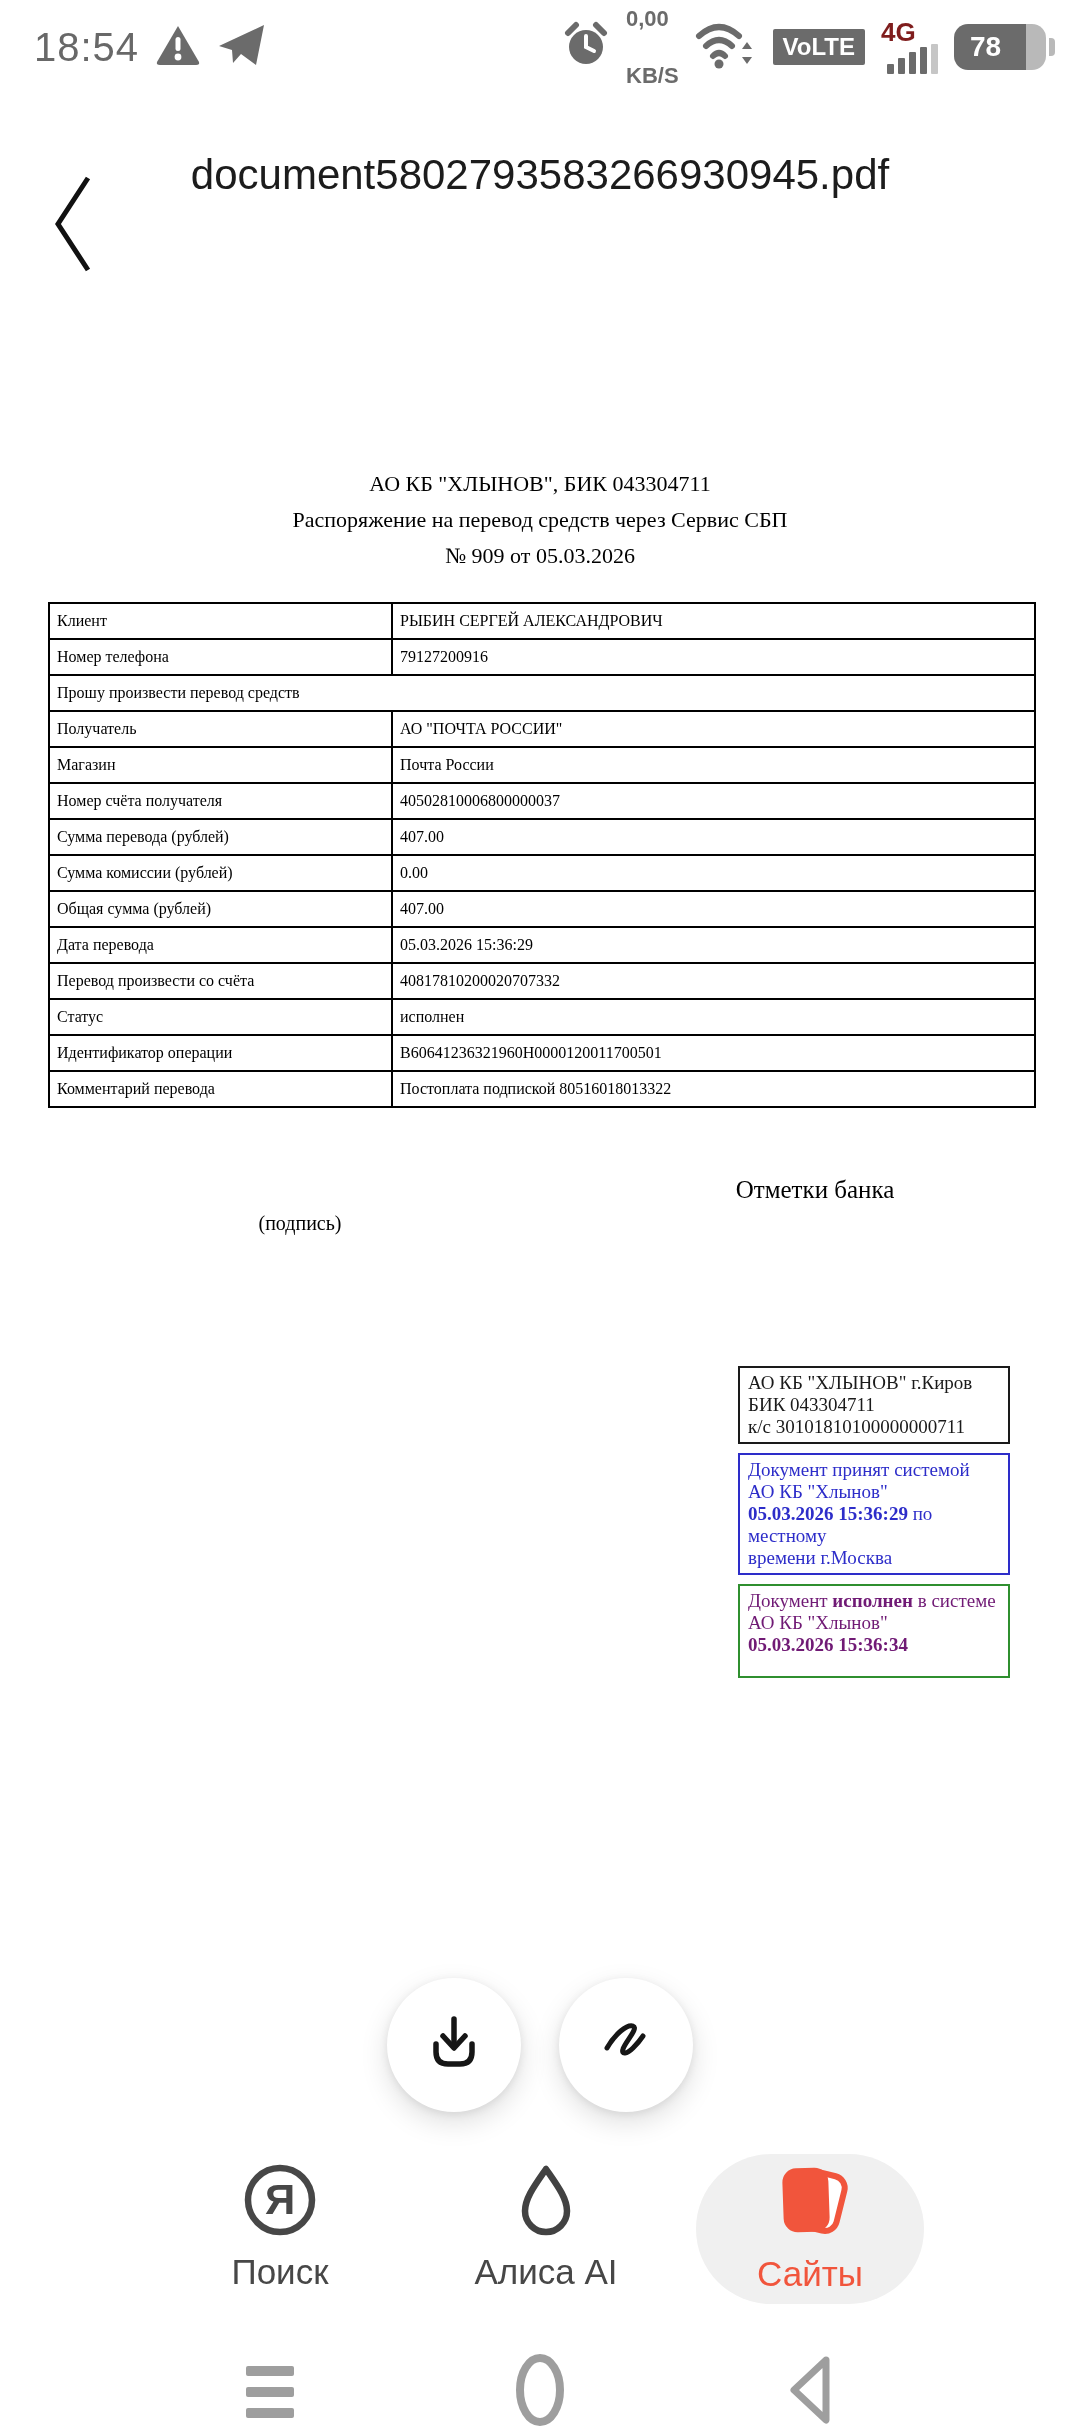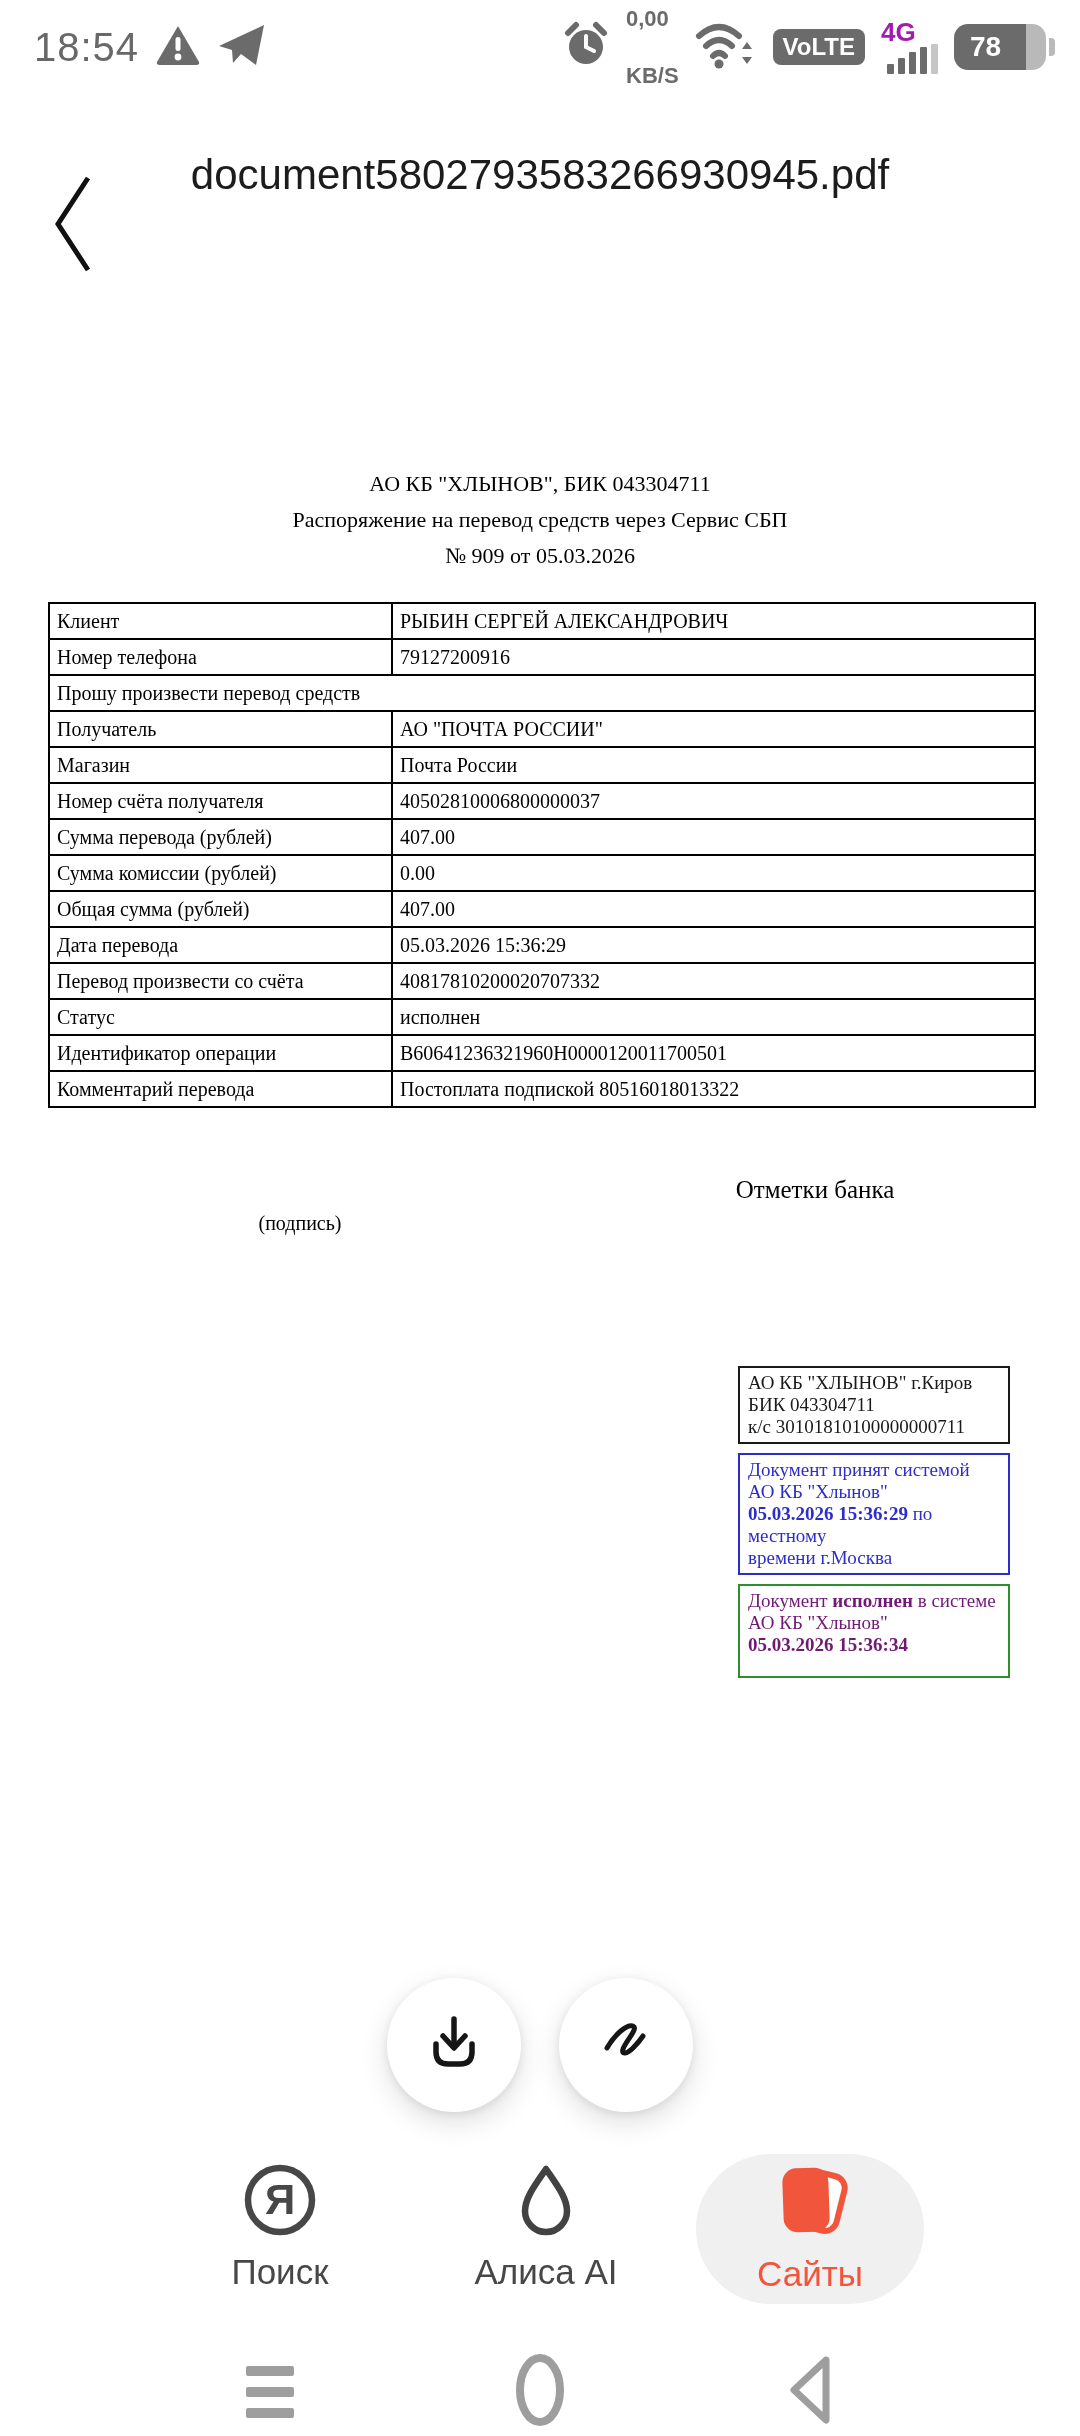--- a/index.html
+++ b/index.html
@@ -8,44 +8,44 @@
 
   
   .status-bar{position:absolute;top:14px;left:0;right:0;height:66px;
               display:flex;justify-content:space-between;align-items:center;
               padding:0 34px;color:#6b6b6b;}
   .sb-left,.sb-right{display:flex;align-items:center;gap:16px;}
   .sb-time{font-size:40px;font-weight:500;letter-spacing:1px;color:#686868;}
   .sb-kbs{display:flex;flex-direction:column;align-items:flex-start;line-height:23px;
           font-size:22px;font-weight:700;color:#6b6b6b;gap:34px;}
   .sb-volte{background:#6b6b6b;color:#fff;font-size:24px;font-weight:700;
-            border-radius:8px;padding:6px 10px;line-height:1;}
+            border-radius:2px;padding:6px 10px;line-height:1;}
   .sb-net{display:flex;flex-direction:column;align-items:flex-start;}
-  .sb-net-label{font-size:26px;font-weight:700;line-height:24px;color:#a21caf;}
+  .sb-net-label{font-size:26px;font-weight:700;line-height:24px;color:#7f1d1d;}
   .sb-bars{display:flex;align-items:flex-end;gap:4px;margin-left:6px;}
   .sb-bars i{display:block;width:7px;background:#6b6b6b;border-radius:1px;}
   .sb-bars i.lite{background:#c6c6c6;}
   .battery{position:relative;width:92px;height:46px;border-radius:14px;
            background:linear-gradient(to right,#6b6b6b 0 78%,#b9b9b9 78% 100%);
            display:flex;align-items:center;}
   .battery span{color:#fff;font-size:28px;font-weight:700;margin-left:16px;}
   .battery:after{content:"";position:absolute;right:-9px;top:14px;width:6px;height:18px;
                  background:#b9b9b9;border-radius:0 4px 4px 0;}
 
   
   .back-btn{position:absolute;left:46px;top:172px;width:56px;height:104px;cursor:pointer;}
   .doc-title{position:absolute;top:146px;left:190px;right:190px;text-align:center;
              font-size:42px;line-height:58px;color:#1c1c1c;word-break:break-all;font-weight:500;}
 
   
   .pdf{position:absolute;left:0;top:0;width:1080px;font-family:"Liberation Serif",serif;color:#000;}
   .doc-head{position:absolute;top:466px;left:0;width:1080px;text-align:center;
             font-size:22px;line-height:36px;}
   .doc-table{position:absolute;left:48px;top:602px;width:988px;border-collapse:collapse;
-             font-size:20px;font-family:"Liberation Serif",serif;}
+             font-size:16px;font-family:"Liberation Serif",serif;}
   .doc-table td{border:2px solid #000;height:32px;padding:1px 7px;vertical-align:middle;}
   .doc-table td.lbl{width:327px;}
   .marks-label{position:absolute;top:1176px;left:600px;width:430px;text-align:center;font-size:25px;}
   .sign-label{position:absolute;top:1212px;left:150px;width:300px;text-align:center;font-size:20px;}
   .stamps{position:absolute;left:738px;top:1366px;width:272px;display:flex;flex-direction:column;gap:9px;}
   .stamp{border:2px solid;padding:4px 8px;font-size:19px;line-height:22px;}
   .stamp:last-child{padding-bottom:20px;}
 
   
   .fab-row{position:absolute;top:1978px;left:0;width:1080px;display:flex;justify-content:center;gap:38px;}

